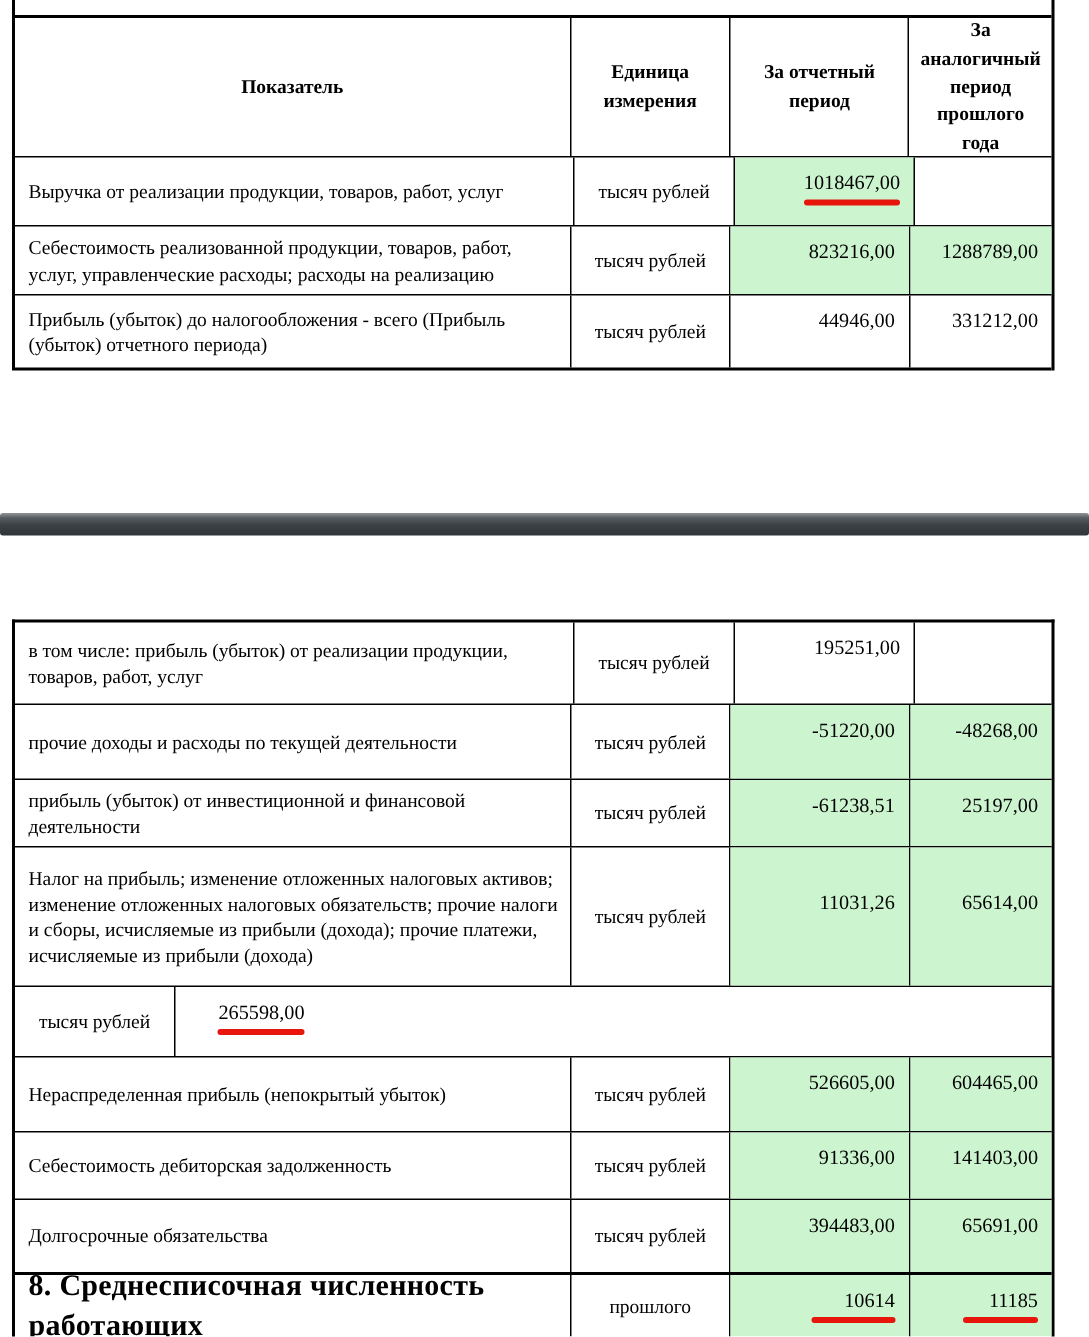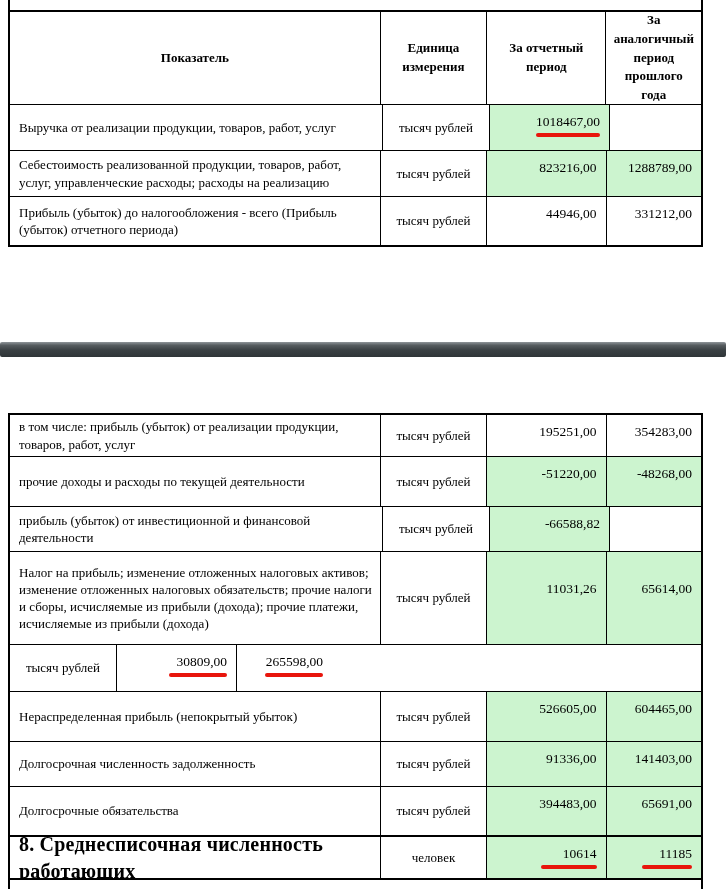--- a/index.html
+++ b/index.html
@@ -109,86 +109,82 @@
     <div class="cell c4 num">
       <span class="n">331212,00</span>
     </div>
   </div>
 </div>
 
 <div class="separator"></div>
 
 <div class="tbl tbl2">
 
-  <div class="row" style="height:42px">
+  <div class="row" style="height:55px">
     <div class="cell c1 lbl">в том числе: прибыль (убыток) от реализации продукции, товаров, работ, услуг</div>
     <div class="cell c2 unit">тысяч рублей</div>
     <div class="cell c3 num">
       <span class="n">195251,00</span>
     </div>
-    <div class="cell c4 num">
-      <span class="n">354283,00</span>
-    </div>
   </div>
 
   <div class="row" style="height:50px">
     <div class="cell c1 lbl">прочие доходы и расходы по текущей деятельности</div>
     <div class="cell c2 unit">тысяч рублей</div>
     <div class="cell c3 num green">
       <span class="n">-51220,00</span>
     </div>
     <div class="cell c4 num green">
       <span class="n">-48268,00</span>
     </div>
   </div>
 
   <div class="row" style="height:45px">
     <div class="cell c1 lbl">прибыль (убыток) от инвестиционной и финансовой деятельности</div>
     <div class="cell c2 unit">тысяч рублей</div>
     <div class="cell c3 num green">
-      <span class="n">-66588,82</span>
+      <span class="n">-61238,51</span>
+    </div>
+    <div class="cell c4 num green">
+      <span class="n">25197,00</span>
     </div>
   </div>
 
   <div class="row" style="height:93px">
     <div class="cell c1 lbl">Налог на прибыль; изменение отложенных налоговых активов; изменение отложенных налоговых обязательств; прочие налоги и сборы, исчисляемые из прибыли (дохода); прочие платежи, исчисляемые из прибыли (дохода)</div>
     <div class="cell c2 unit">тысяч рублей</div>
     <div class="cell c3 num green" style="padding-top:28px">
       <span class="n">11031,26</span>
     </div>
     <div class="cell c4 num green" style="padding-top:28px">
       <span class="n">65614,00</span>
     </div>
   </div>
 
   <div class="row" style="height:47px">
     <div class="cell c2 unit">тысяч рублей</div>
-    <div class="cell c3 num">
-      <span class="n">30809,00</span>
-      <span class="redline" style="width:58px"></span>
-    </div>
     <div class="cell c4 num">
       <span class="n">265598,00</span>
       <span class="redline" style="width:58px"></span>
     </div>
   </div>
 
   <div class="row" style="height:50px">
     <div class="cell c1 lbl">Нераспределенная прибыль (непокрытый убыток)</div>
     <div class="cell c2 unit">тысяч рублей</div>
     <div class="cell c3 num green">
       <span class="n">526605,00</span>
     </div>
     <div class="cell c4 num green">
       <span class="n">604465,00</span>
     </div>
   </div>
 
   <div class="row" style="height:45px">
-    <div class="cell c1 lbl">Долгосрочная численность задолженность</div>
+    <div class="cell c1 lbl">Себестоимость дебиторская задолженность</div>
     <div class="cell c2 unit">тысяч рублей</div>
     <div class="cell c3 num green">
       <span class="n">91336,00</span>
     </div>
     <div class="cell c4 num green">
       <span class="n">141403,00</span>
     </div>
   </div>
 
   <div class="row thick" style="height:50px">
@@ -197,21 +193,21 @@
     <div class="cell c3 num green">
       <span class="n">394483,00</span>
     </div>
     <div class="cell c4 num green">
       <span class="n">65691,00</span>
     </div>
   </div>
 
   <div class="row thick" style="height:43px">
     <div class="cell c1 lbl section">8. Среднесписочная численность работающих</div>
-    <div class="cell c2 unit">человек</div>
+    <div class="cell c2 unit">прошлого</div>
     <div class="cell c3 num green">
       <span class="n">10614</span>
       <span class="redline" style="width:56px"></span>
     </div>
     <div class="cell c4 num green">
       <span class="n">11185</span>
       <span class="redline" style="width:50px"></span>
     </div>
   </div>
 

